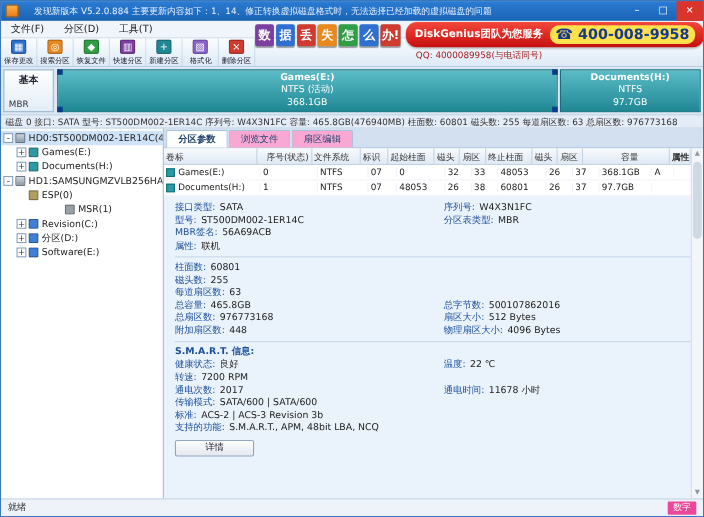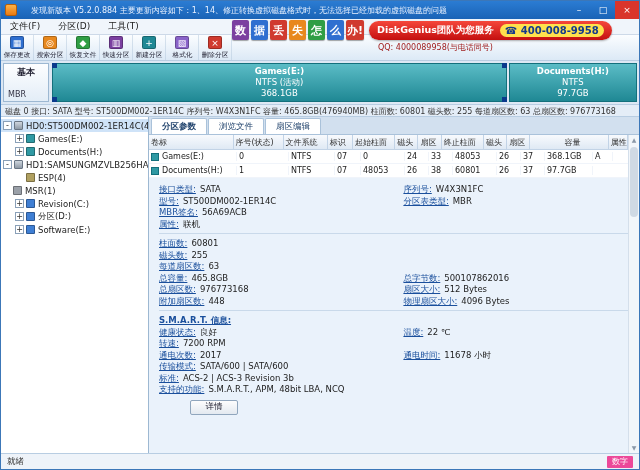--- a/index.html
+++ b/index.html
@@ -27,21 +27,21 @@
   .tool-icon { width:14px; height:13px; color:#fff; font-size:9px; line-height:12px; text-align:center; border-radius:2px; border:1px solid rgba(0,0,0,.25); }
   .tool-label { font-size:7px; color:#223; white-space:nowrap; transform:scale(.95); }
 
   
   .ad { position:absolute; top:19px; left:231px; right:3px; height:41px; z-index:5; display:flex; flex-direction:column; }
   .ad-row { display:flex; align-items:center; gap:5px; }
   .ad-tiles { display:flex; gap:2px; }
   .ad-tile { min-width:17px; height:20px; padding:0 1px; color:#fff; font-weight:bold; font-size:11px; display:flex; align-items:center; justify-content:center; border-radius:2px; box-shadow:0 1px 1px rgba(0,0,0,.35); }
   .ad-box { background:linear-gradient(#f5473b,#c40f0f); border-radius:10px; padding:3px 8px; display:flex; align-items:center; gap:6px; box-shadow:0 1px 2px rgba(0,0,0,.3); }
   .ad-team { color:#fff; font-size:9.5px; font-weight:bold; white-space:nowrap; }
-  .ad-phone { background:#ffe14d; color:#143a8c; font-size:10px; font-weight:bold; padding:1px 5px; border-radius:8px; white-space:nowrap; }
+  .ad-phone { background:#ffe14d; color:#143a8c; font-size:13px; font-weight:bold; padding:1px 5px; border-radius:8px; white-space:nowrap; }
   .ad-qq { color:#a02020; font-size:8px; margin-left:146px; margin-top:2px; white-space:nowrap; }
 
   
   .diskgraph { height:44px; background:#dde8f4; border-bottom:1px solid #b8cde2; display:flex; padding:2px; }
   .disk-type-box { width:46px; background:linear-gradient(#fdfeff,#e3edf7); border:1px solid #9db8d2; margin-right:3px; font-size:9px; position:relative; text-align:center; flex:none; }
   .disk-type-label { margin-top:2px; font-weight:bold; color:#223; }
   .disk-type-sub { position:absolute; bottom:2px; left:4px; font-size:8px; color:#334; }
   .partition-bar { flex:1; display:flex; gap:2px; }
   .partition { position:relative; border:1px solid #13707c; background:linear-gradient(#5bbcc6,#1f8894); color:#fff; text-align:center; font-size:8.5px; display:flex; flex-direction:column; justify-content:center; line-height:1.3; }
   .partition .pname { font-weight:bold; }
@@ -57,38 +57,38 @@
   .tree-item { height:13px; display:flex; align-items:center; white-space:nowrap; overflow:hidden; color:#222; }
   .tree-item.selected { background:#cfe3f8; }
   .toggle { width:9px; height:9px; border:1px solid #8aa0b8; background:#fff; font-size:8px; line-height:7px; text-align:center; margin-right:2px; flex:none; color:#333; }
   .toggle-spacer { width:11px; flex:none; }
   .tree-icon { width:9px; height:9px; margin-right:3px; flex:none; border:1px solid rgba(0,0,0,.3); border-radius:1px; }
   .tree-icon.disk { background:linear-gradient(#cfd6de,#8f9aa6); border-color:#6a7684; }
   .tree-label { overflow:hidden; }
 
   .main { flex:1; display:flex; flex-direction:column; background:#eaf2fb; position:relative; overflow:hidden; }
   .tabs { height:18px; display:flex; background:#d2e0ef; border-bottom:1px solid #aac2da; padding:2px 2px 0 2px; align-items:flex-end; font-size:8.5px; }
-  .tab { padding:2px 10px 1px 10px; border:1px solid #aac2da; border-bottom:none; background:#ffffff; margin-right:1px; color:#23456e; border-radius:2px 2px 0 0; }
+  .tab { padding:2px 10px 1px 10px; border:1px solid #aac2da; border-bottom:none; background:#f9a8d4; margin-right:1px; color:#23456e; border-radius:2px 2px 0 0; }
   .tab.active { background:#fff; font-weight:bold; }
 
   .ptable { background:#fff; font-size:8px; padding-right:11px; }
   .hrow { display:flex; height:15px; background:linear-gradient(#f8fafd,#dfe9f4); border-bottom:1px solid #c2d3e6; color:#333; }
   .hcell { padding:2px 2px; border-right:1px solid #c2d3e6; overflow:hidden; white-space:nowrap; }
   .drow { display:flex; height:14px; align-items:center; border-bottom:1px solid #f0f4fa; color:#222; }
   .cell { padding:0 2px; border-right:1px solid #f0f4fa; overflow:hidden; white-space:nowrap; display:flex; align-items:center; }
   .part-dot { width:8px; height:8px; background:#2f99a3; border:1px solid #13707c; margin-right:3px; flex:none; }
 
   .details { flex:1; padding:6px 10px 4px 10px; font-size:8.5px; color:#222; position:relative; overflow:hidden; }
   .drowkv { position:relative; height:11.5px; line-height:11.5px; white-space:nowrap; }
-  .klabel { color:#1a4f9c;text-decoration:underline; }
+  .klabel { color:#1a4f9c; }
   .kval { color:#222; margin-left:4px; }
   .rpair { position:absolute; left:52%; top:0; }
   .sep { border-top:1px solid #c9d9ea; margin:3px 0 4px 0; }
   .smart-h .klabel { font-weight:bold; }
-  .detail-btn { margin-top:4px; width:48px; height:15px; font-size:8.5px; font-family:inherit; background:linear-gradient(#fdfdfd,#e3e9f0); border:1px solid #90a6bd; border-radius:2px; color:#223;margin-left:31px; }
+  .detail-btn { margin-top:4px; width:72px; height:15px; font-size:8.5px; font-family:inherit; background:linear-gradient(#fdfdfd,#e3e9f0); border:1px solid #90a6bd; border-radius:2px; color:#223; }
 
   .scrollbar { position:absolute; right:0; top:18px; bottom:0; width:11px; background:#f2f6fa; border-left:1px solid #d4dfeb; font-size:6px; color:#8a98a8; text-align:center; }
   .sb-arrow { display:block; height:10px; line-height:10px; }
   .sb-arrow.down { position:absolute; bottom:0; left:0; right:0; }
   .sb-thumb { position:absolute; top:12px; left:1px; width:8px; height:70px; background:#cfd9e4; border-radius:4px; }
 
   .statusbar { height:16px; background:#eef3f9; border-top:1px solid #b8cde2; display:flex; align-items:center; font-size:8.5px; color:#333; padding:0 6px; }
   .status-right { margin-left:auto; display:flex; gap:4px; align-items:center; }
   .status-chip { background:#ec4899; color:#fff; padding:0 5px; font-size:8px; border-radius:1px; line-height:12px; }
 </style>
@@ -210,23 +210,23 @@
           <span class="tree-label">Documents(H:)</span>
         </div>
         <div class="tree-item" style="padding-left: 2px;">
           <span class="toggle">-</span>
           <span class="tree-icon disk"></span>
           <span class="tree-label">HD1:SAMSUNGMZVLB256HAHQ-00000(23</span>
         </div>
         <div class="tree-item" style="padding-left: 14px;">
           <span class="toggle-spacer"></span>
           <span class="tree-icon" style="background: rgb(176, 160, 96);"></span>
-          <span class="tree-label">ESP(4)</span>
-        </div>
-        <div class="tree-item" style="padding-left: 1px;">
+          <span class="tree-label">ESP(0)</span>
+        </div>
+        <div class="tree-item" style="padding-left: 1px; justify-content: center;">
           <span class="toggle-spacer"></span>
           <span class="tree-icon" style="background: rgb(154, 160, 168);"></span>
           <span class="tree-label">MSR(1)</span>
         </div>
         <div class="tree-item" style="padding-left: 14px;">
           <span class="toggle">+</span>
           <span class="tree-icon" style="background: rgb(63, 127, 212);"></span>
           <span class="tree-label">Revision(C:)</span>
         </div>
         <div class="tree-item" style="padding-left: 14px;">
@@ -242,42 +242,42 @@
       </div>
     <div class="main">
       <div id="tabs" class="tabs">
           <div class="tab active">分区参数</div>
           <div class="tab">浏览文件</div>
           <div class="tab">扇区编辑</div>
         </div>
       <div id="ptable" class="ptable">
           <div class="hrow">
             <div class="hcell" style="width: 88px;">卷标</div>
-            <div class="hcell" style="width: 52px;">序号(状态)</div>
+            <div class="hcell" style="width: 52px; text-align: right;">序号(状态)</div>
             <div class="hcell" style="width: 46px;">文件系统</div>
             <div class="hcell" style="width: 26px;">标识</div>
             <div class="hcell" style="width: 44px;">起始柱面</div>
             <div class="hcell" style="width: 24px;">磁头</div>
             <div class="hcell" style="width: 24px;">扇区</div>
             <div class="hcell" style="width: 44px;">终止柱面</div>
             <div class="hcell" style="width: 24px;">磁头</div>
             <div class="hcell" style="width: 24px;">扇区</div>
             <div class="hcell" style="width: 48px; margin-left: 32px;">容量</div>
-            <div class="hcell" style="width: 20px;">属性</div>
+            <div class="hcell" style="width: 20px; font-weight: bold;">属性</div>
           </div>
           <div class="drow">
             <div class="cell" style="width: 88px;">
               <span class="part-dot"></span>
               <span>Games(E:)</span>
             </div>
             <div class="cell" style="width: 52px;">0</div>
             <div class="cell" style="width: 46px;">NTFS</div>
             <div class="cell" style="width: 26px;">07</div>
             <div class="cell" style="width: 44px;">0</div>
-            <div class="cell" style="width: 24px;">24</div>
+            <div class="cell" style="width: 24px;">32</div>
             <div class="cell" style="width: 24px;">33</div>
             <div class="cell" style="width: 44px;">48053</div>
             <div class="cell" style="width: 24px;">26</div>
             <div class="cell" style="width: 24px;">37</div>
             <div class="cell" style="width: 48px;">368.1GB</div>
             <div class="cell" style="width: 20px;">A</div>
           </div>
           <div class="drow">
             <div class="cell" style="width: 88px;">
               <span class="part-dot"></span>

